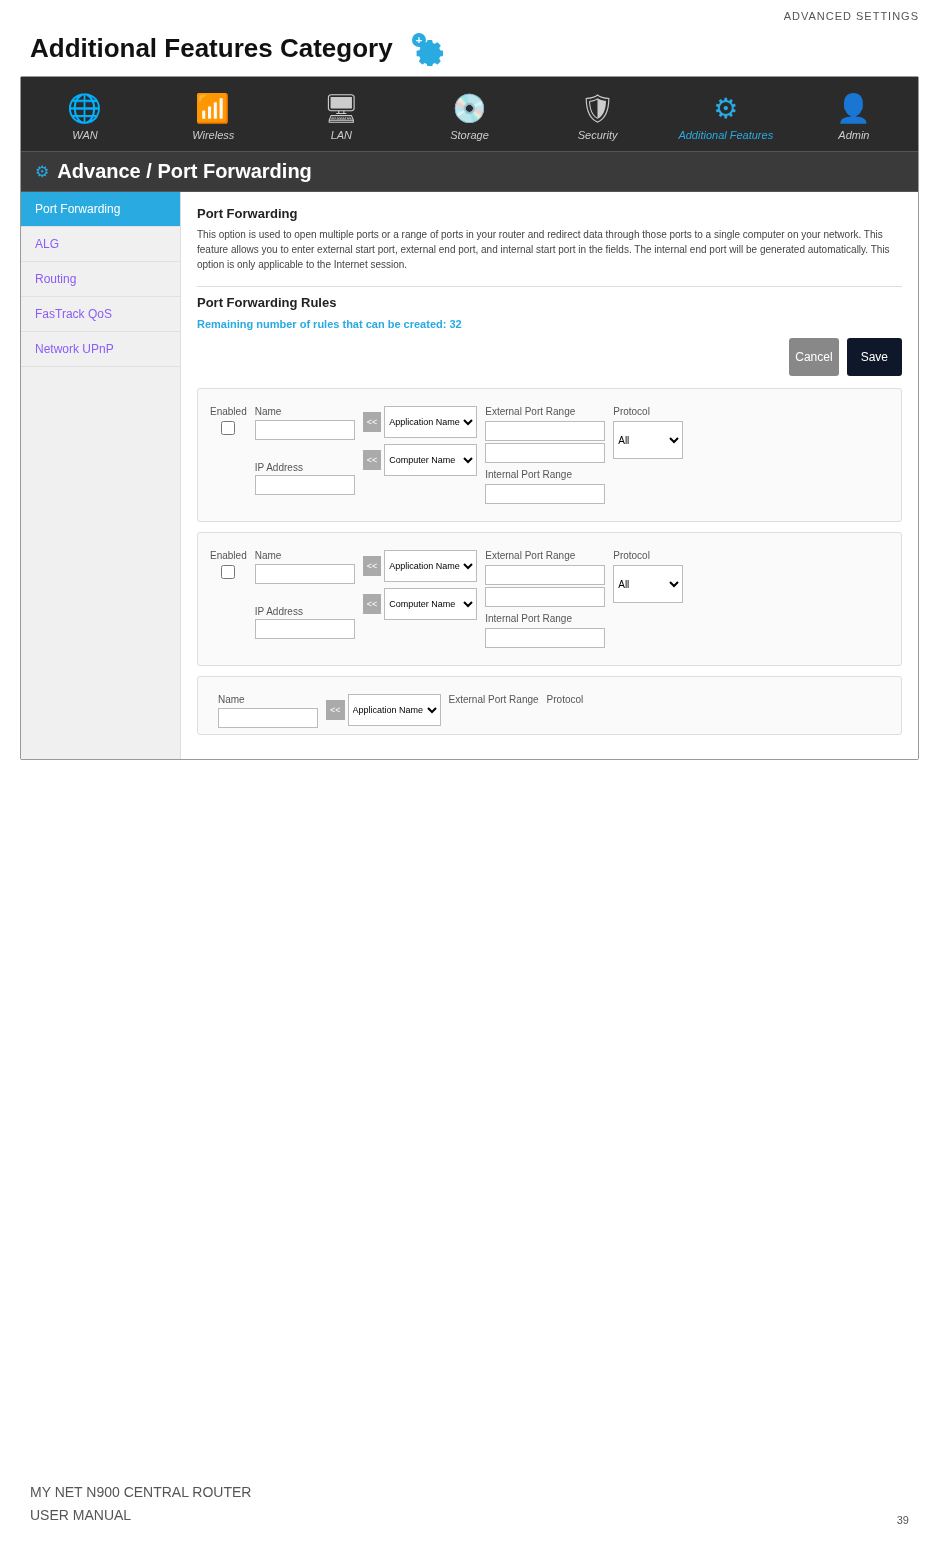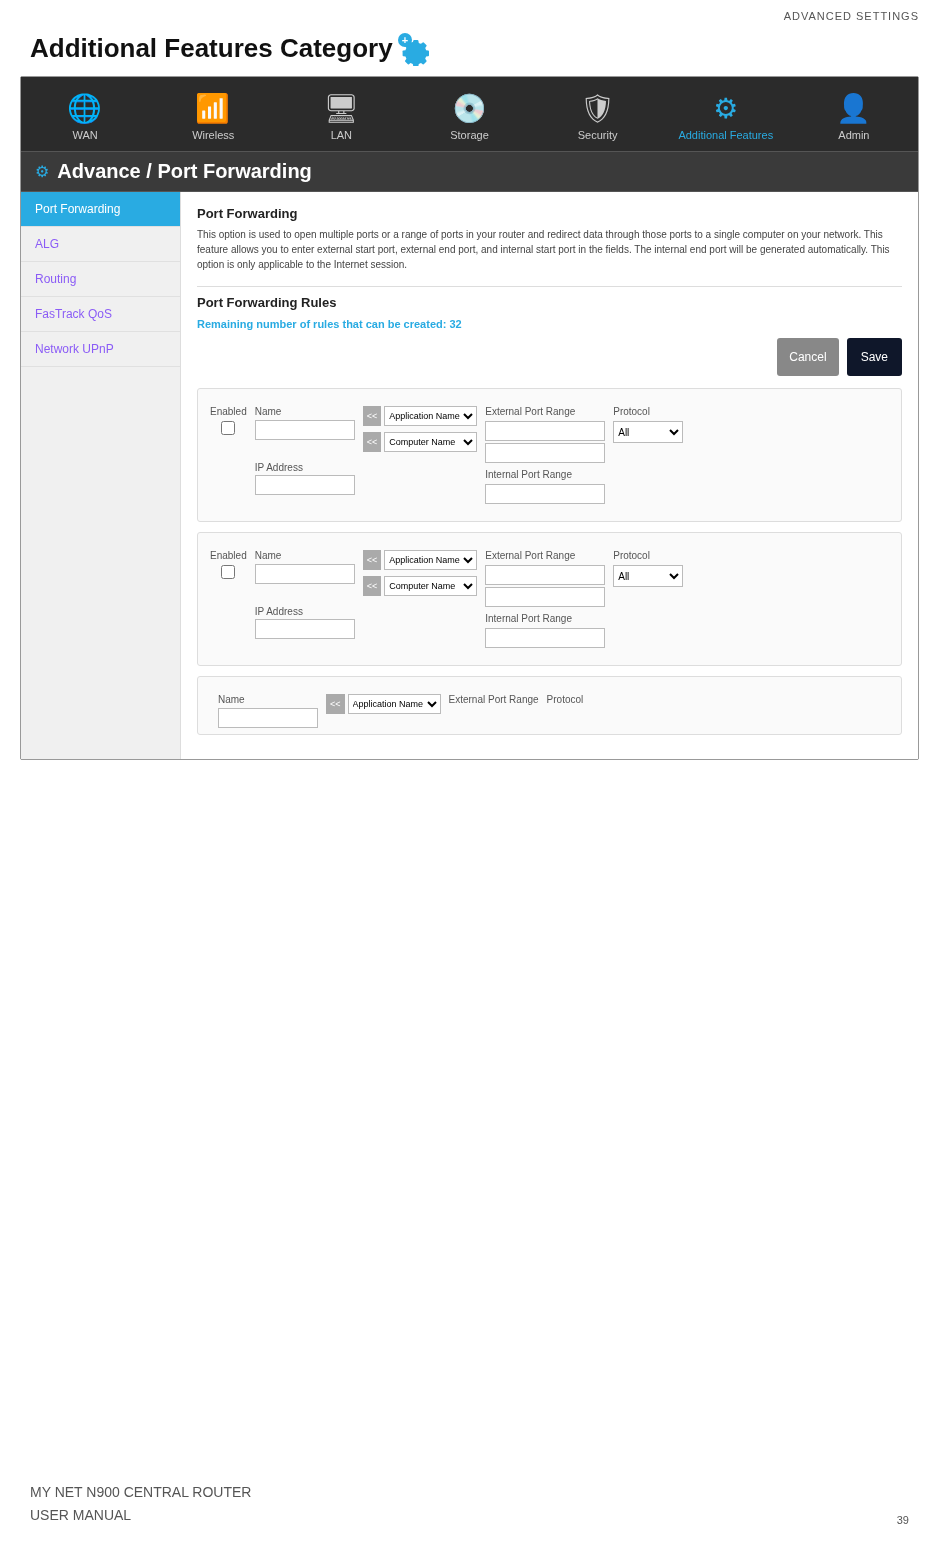--- a/index.html
+++ b/index.html
@@ -18,21 +18,21 @@
       right: 20px;
       font-size: 11px;
       color: #555;
       letter-spacing: 1px;
     }
 
     .page-header {
       padding: 30px 30px 10px 30px;
       display: flex;
       align-items: center;
-      gap: 2px;
+      gap: 16px;
     }
 
     .page-header h1 {
       font-size: 26px;
       font-weight: bold;
       color: #111;
     }
 
     .gear-icon-blue {
       width: 36px;
@@ -71,20 +71,21 @@
     }
 
     .nav-item .nav-icon {
       font-size: 28px;
       line-height: 1;
     }
 
     .nav-item .nav-label {
       font-size: 11px;
       margin-top: 2px;
+      font-style: italic;
     }
 
     
     .breadcrumb-bar {
       background: #3a3a3a;
       padding: 8px 14px;
       display: flex;
       align-items: center;
       gap: 8px;
       border-bottom: 1px solid #555;
@@ -171,21 +172,21 @@
       display: flex;
       justify-content: flex-end;
       gap: 8px;
       margin-bottom: 12px;
     }
 
     .btn-cancel {
       background: #888;
       color: #fff;
       border: none;
-      padding: 5px 12px;
+      padding: 5px 6px;
       font-size: 12px;
       border-radius: 3px;
       cursor: pointer;
     }
 
     .btn-save {
       background: #0f172a;
       color: #fff;
       border: none;
       padding: 12px 14px;
@@ -229,21 +230,21 @@
       color: #fff;
       border: none;
       padding: 2px 4px;
       font-size: 9px;
       cursor: pointer;
       height: 20px;
     }
 
     .pf-select {
       flex: 1;
-      height: 20px;
+      height: 32px;
       border: 1px solid #bbb;
       background: #fff;
       font-size: 9px;
     }
 
     .pf-enabled-col {
       display: flex;
       flex-direction: column;
       align-items: center;
       gap: 4px;
@@ -272,21 +273,21 @@
     }
 
     .protocol-col {
       display: flex;
       flex-direction: column;
       gap: 2px;
     }
 
     .protocol-select {
       width: 70px;
-      height: 22px;
+      height: 38px;
       border: 1px solid #bbb;
       background: #fff;
       font-size: 10px;
     }
 
     .name-ip-col {
       display: flex;
       flex-direction: column;
       gap: 22px;
     }

